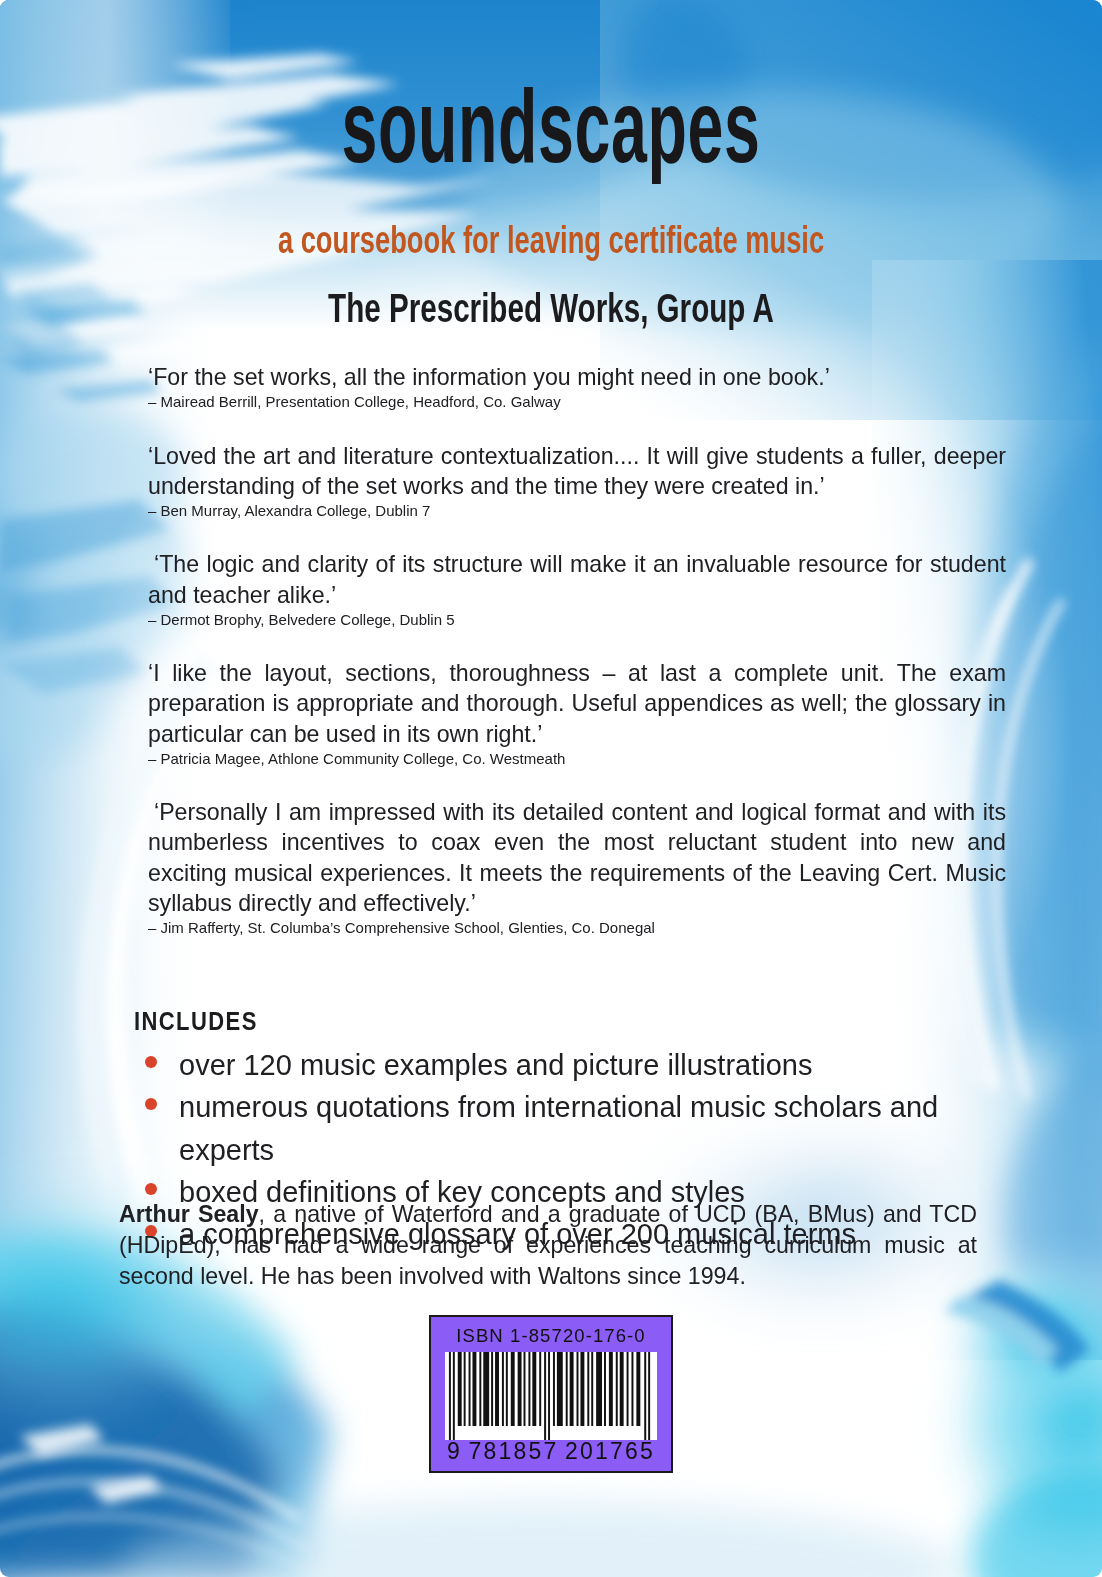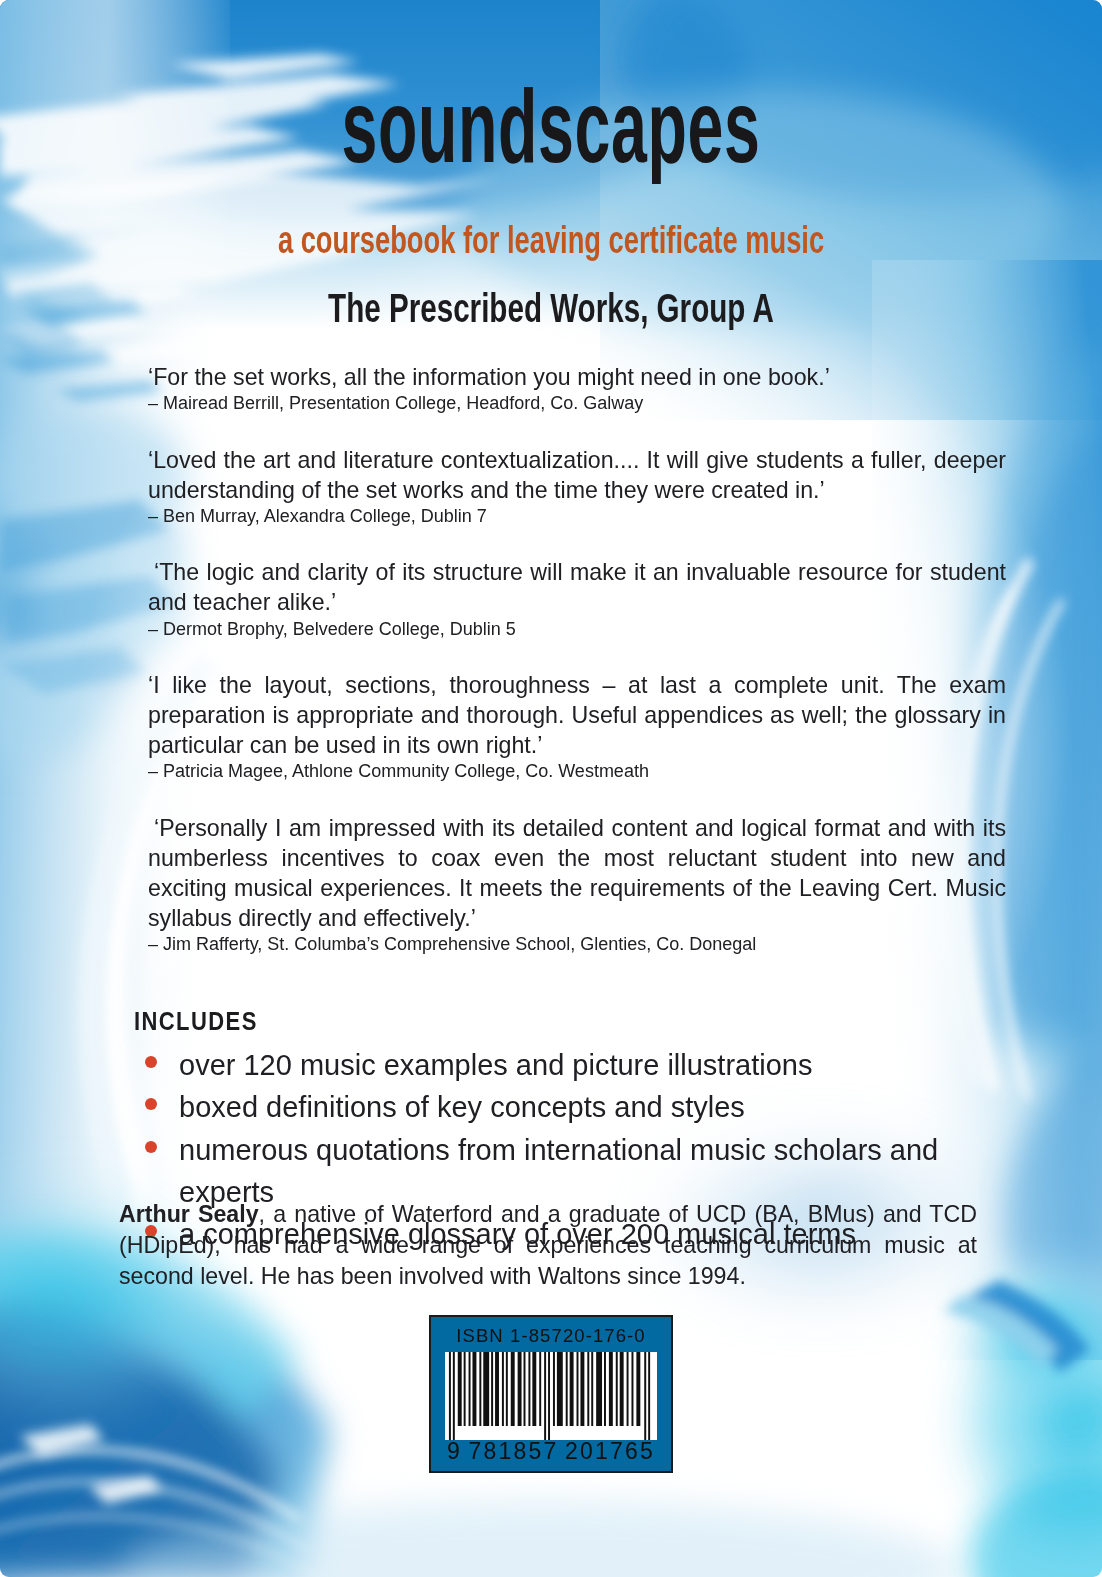--- a/index.html
+++ b/index.html
@@ -90,21 +90,21 @@
   .quote-text {
     font-size: 23.2px;
     line-height: 1.30;
     color: #202024;
     text-align: justify;
     text-justify: inter-word;
     margin: 0;
   }
   .quote-text.lead-in { text-indent: 6px; }
   .quote-attrib {
-    font-size: 18px;
+    font-size: 15px;
     line-height: 1.30;
     color: #202024;
     margin: 0;
     white-space: nowrap;
   }
 
   .includes {
     position: absolute;
     top: 1007px;
     left: 134px;
@@ -159,21 +159,21 @@
   
   .barcode-area {
     position: absolute;
     top: 1315px;
     left: 0; right: 0;
     text-align: center;
   }
   .barcode-box {
     display: inline-block;
     border: 2px solid #1a1a1a;
-    background: #0369a1;
+    background: #8b5cf6;
     padding: 8px 14px 6px 14px;
     width: 244px;
     box-sizing: border-box;
   }
   .isbn-line {
     font-family: "Liberation Sans", sans-serif;
     font-size: 18.5px;
     letter-spacing: 1.1px;
     color: #111;
     margin-bottom: 5px;
@@ -408,25 +408,25 @@
 
     <div class="includes">
       <p class="includes-heading">INCLUDES</p>
       <ul class="includes-list">
         <li>
           <span class="bullet-dot" style="background: rgb(216, 67, 42);"></span>
           <span>over 120 music examples and picture illustrations</span>
         </li>
         <li>
           <span class="bullet-dot" style="background: rgb(216, 67, 42);"></span>
-          <span>boxed definitions of key concepts and styles</span>
+          <span>numerous quotations from international music scholars and experts</span>
         </li>
         <li>
           <span class="bullet-dot" style="background: rgb(216, 67, 42);"></span>
-          <span>numerous quotations from international music scholars and experts</span>
+          <span>boxed definitions of key concepts and styles</span>
         </li>
         <li>
           <span class="bullet-dot" style="background: rgb(216, 67, 42);"></span>
           <span>a comprehensive glossary of over 200 musical terms</span>
         </li>
       </ul>
     </div>
 
     <p class="author-bio">
       <span class="author-name">Arthur Sealy</span><span>, a native of Waterford and a graduate of UCD (BA, BMus) and TCD (HDipEd), has had a wide range of experiences teaching curriculum music at second level. He has been involved with Waltons since 1994.</span>

